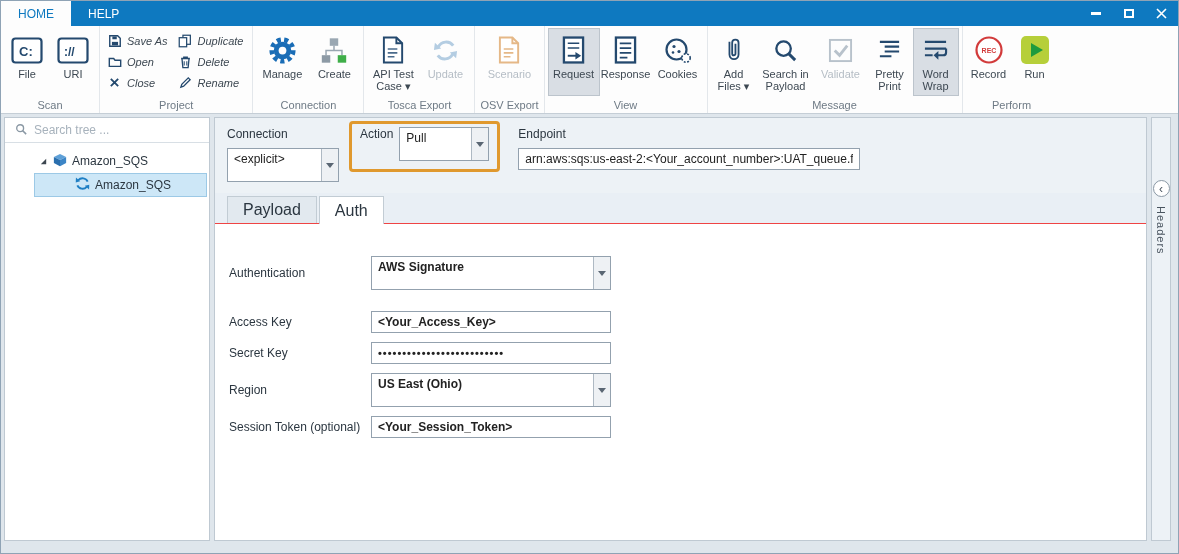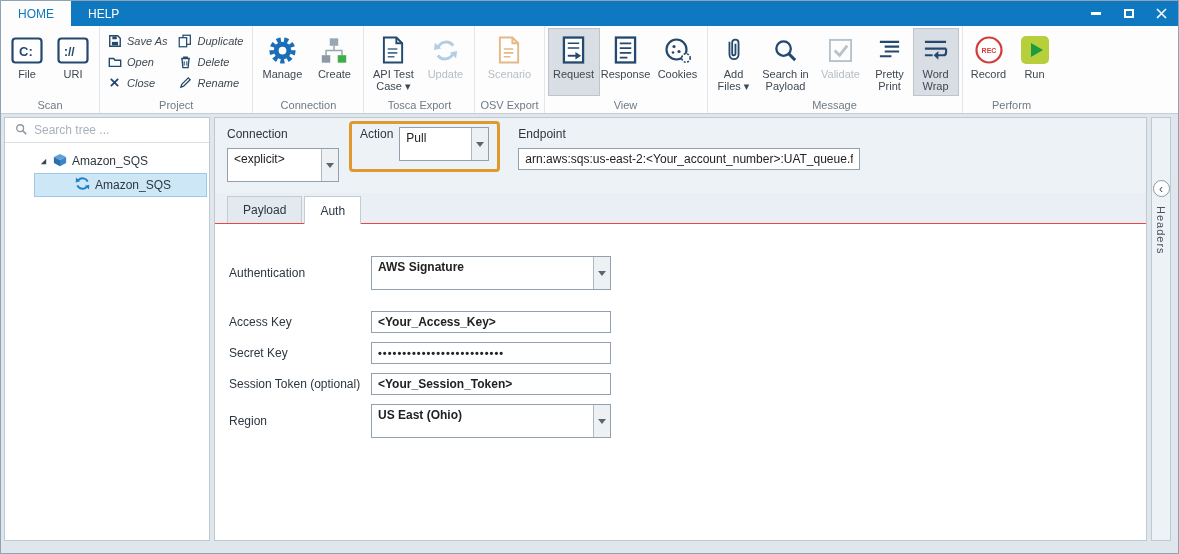--- a/index.html
+++ b/index.html
@@ -52,21 +52,21 @@
   .conn-bar { background:#edf2f6; padding:9px 12px 11px; display:flex; gap:18px; align-items:flex-start; }
   .fgroup { display:flex; flex-direction:column; gap:7px; font-size:12px; color:#2b3640; }
   .field-label { white-space:nowrap; }
   .select { display:flex; background:#fff; border:1px solid #93a1ae; height:34px; }
   .select .val { flex:1; padding:3px 6px 0; font-size:12px; color:#222; white-space:nowrap; overflow:hidden; }
   .select .dd { width:17px; border-left:1px solid #aeb9c3; background:#eef1f4; display:flex; align-items:center; justify-content:center; cursor:default; }
   .select .dd::after { content:""; width:0; height:0; border:4px solid transparent; border-top:5px solid #5a6673; margin-top:4px; }
   .textbox { height:22px; border:1px solid #93a1ae; background:#fff; font-size:12px; padding:0 6px; font-family:"Liberation Sans",sans-serif; color:#222; }
   .action-outline { border:3px solid #e0992e; border-radius:4px; padding:3px 8px 8px; margin:-6px 0 -11px -8px; display:flex; flex-direction:row; gap:6px; font-size:12px; color:#2b3640; }
   .tab-strip { display:flex; padding-left:12px; margin-top:3px; }
-  .tab { padding:0 15px; height:27px; display:flex; align-items:center; font-size:12px; color:#2b3640; background:#e2e9ef; border:1px solid #c2ccd4; border-bottom:none; margin-right:2px; cursor:default; }
+  .tab { padding:0 15px; height:27px; display:flex; align-items:center; font-size:16px; color:#2b3640; background:#e2e9ef; border:1px solid #c2ccd4; border-bottom:none; margin-right:2px; cursor:default; }
   .tab.active { background:#fff; position:relative; z-index:1; margin-bottom:-1px; height:28px; }
   .content { flex:1; background:#fff; border-top:1px solid #ef4444; padding:32px 0 0 14px; overflow:hidden; }
   .form-row { display:flex; align-items:center; margin-bottom:9px; font-size:12px; color:#2b3640; }
   .form-row.mb-lg { margin-bottom:21px; }
   .form-row .flabel { width:142px; }
   .form-row .fctrl { width:240px;font-weight:bold; }
   .secret input { letter-spacing:1px; font-weight:bold; font-size:11px; }
 
   
   .right-strip { flex:0 0 20px; background:#edf2f6; border:1px solid #bfc9d2; display:flex; flex-direction:column; align-items:center; padding-top:62px; }
@@ -460,30 +460,30 @@
         </div>
         <div class="form-row">
           <span class="flabel">Access Key</span>
           <input class="textbox fctrl" type="text" value="&lt;Your_Access_Key&gt;" style="">
         </div>
         <div class="form-row secret">
           <span class="flabel">Secret Key</span>
           <input class="textbox fctrl" type="text" value="••••••••••••••••••••••••••" style="">
         </div>
         <div class="form-row">
-          <span class="flabel">Session Token (optional)</span>
-          <input class="textbox fctrl" type="text" value="&lt;Your_Session_Token&gt;" style="">
-        </div>
-        <div class="form-row">
           <span class="flabel">Region</span>
           <div class="select fctrl">
             <span class="val">US East (Ohio)</span>
             <span class="dd"></span>
           </div>
         </div>
+        <div class="form-row">
+          <span class="flabel">Session Token (optional)</span>
+          <input class="textbox fctrl" type="text" value="&lt;Your_Session_Token&gt;" style="">
+        </div>
       </div>
     </div>
 
     <div class="right-strip">
       <div class="collapse-btn">
         <span>‹</span>
       </div>
       <div class="vertical-label">Headers</div>
     </div>
 

